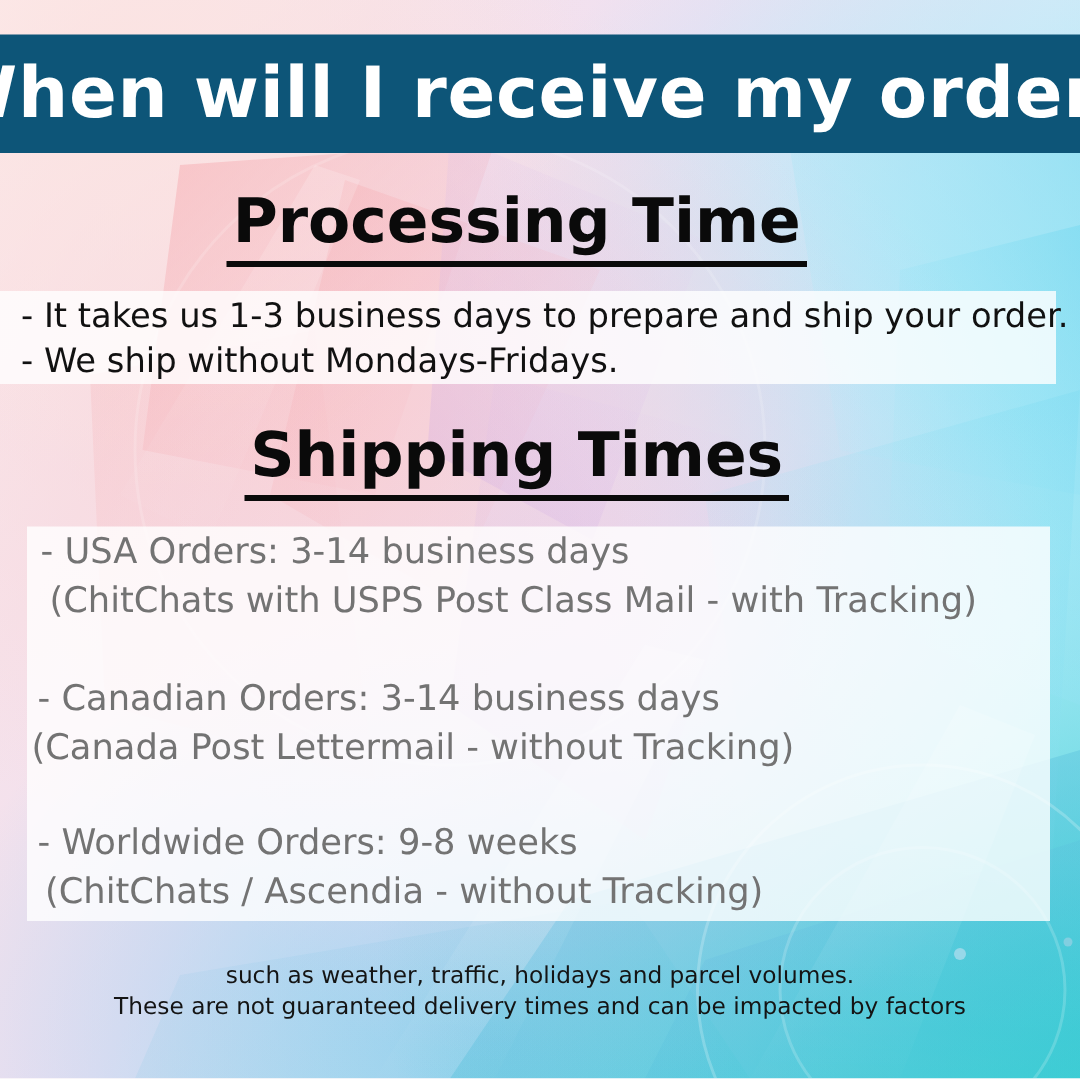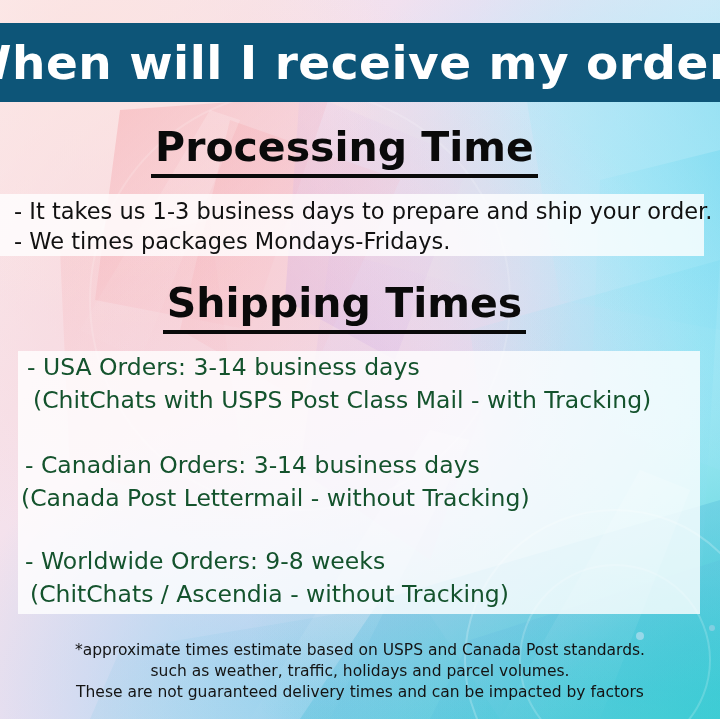--- a/index.html
+++ b/index.html
@@ -109,21 +109,21 @@
     line-height: 1;
     white-space: nowrap;
     font-family: "DejaVu Sans", sans-serif;
     text-align: right;
   }
   #proc-line-1 { left: 14px; top: 200px; }
   #proc-line-2 { left: 14px; top: 230px; }
 
   .ship-line {
     position: absolute;
-    color: #14532d;
+    color: #737373;
     font-size: 23.5px;
     line-height: 1;
     white-space: nowrap;
     font-family: "DejaVu Sans", sans-serif;
   }
   #ship-usa-1   { left: 27px;  top: 356px; }
   #ship-usa-2   { left: 33px;  top: 389px; }
   #ship-can-1   { left: 25px;  top: 454px; }
   #ship-can-2   { left: 21px;  top: 487px; }
   #ship-world-1 { left: 25px;  top: 550px; }
@@ -200,36 +200,35 @@
   <div class="title-bar">
     <div class="title-text">When will I receive my order?</div>
   </div>
 
   <div class="section-heading" id="heading-processing">
     <span class="u">Processing Time</span>
   </div>
 
   <div class="panel" id="panel-processing"></div>
   <div class="body-line" id="proc-line-1">- It takes us 1-3 business days to prepare and ship your order.</div>
-  <div class="body-line" id="proc-line-2">- We times packages Mondays-Fridays.</div>
+  <div class="body-line" id="proc-line-2">- We ship without Mondays-Fridays.</div>
 
   <div class="section-heading" id="heading-shipping">
     <span class="u">Shipping Times</span>
   </div>
 
   <div class="panel" id="panel-shipping"></div>
 
   <div class="ship-line" id="ship-usa-1">- USA Orders: 3-14 business days</div>
   <div class="ship-line" id="ship-usa-2">(ChitChats with USPS Post Class Mail - with Tracking)</div>
 
   <div class="ship-line" id="ship-can-1">- Canadian Orders: 3-14 business days</div>
   <div class="ship-line" id="ship-can-2">(Canada Post Lettermail - without Tracking)</div>
 
   <div class="ship-line" id="ship-world-1">- Worldwide Orders: 9-8 weeks</div>
   <div class="ship-line" id="ship-world-2">(ChitChats / Ascendia - without Tracking)</div>
 
   <div id="disclaimer">
-    <div>*approximate times estimate based on USPS and Canada Post standards.</div>
     <div>such as weather, traffic, holidays and parcel volumes.</div>
     <div>These are not guaranteed delivery times and can be impacted by factors</div>
   </div>
 
 </div>
 
 </body></html>

